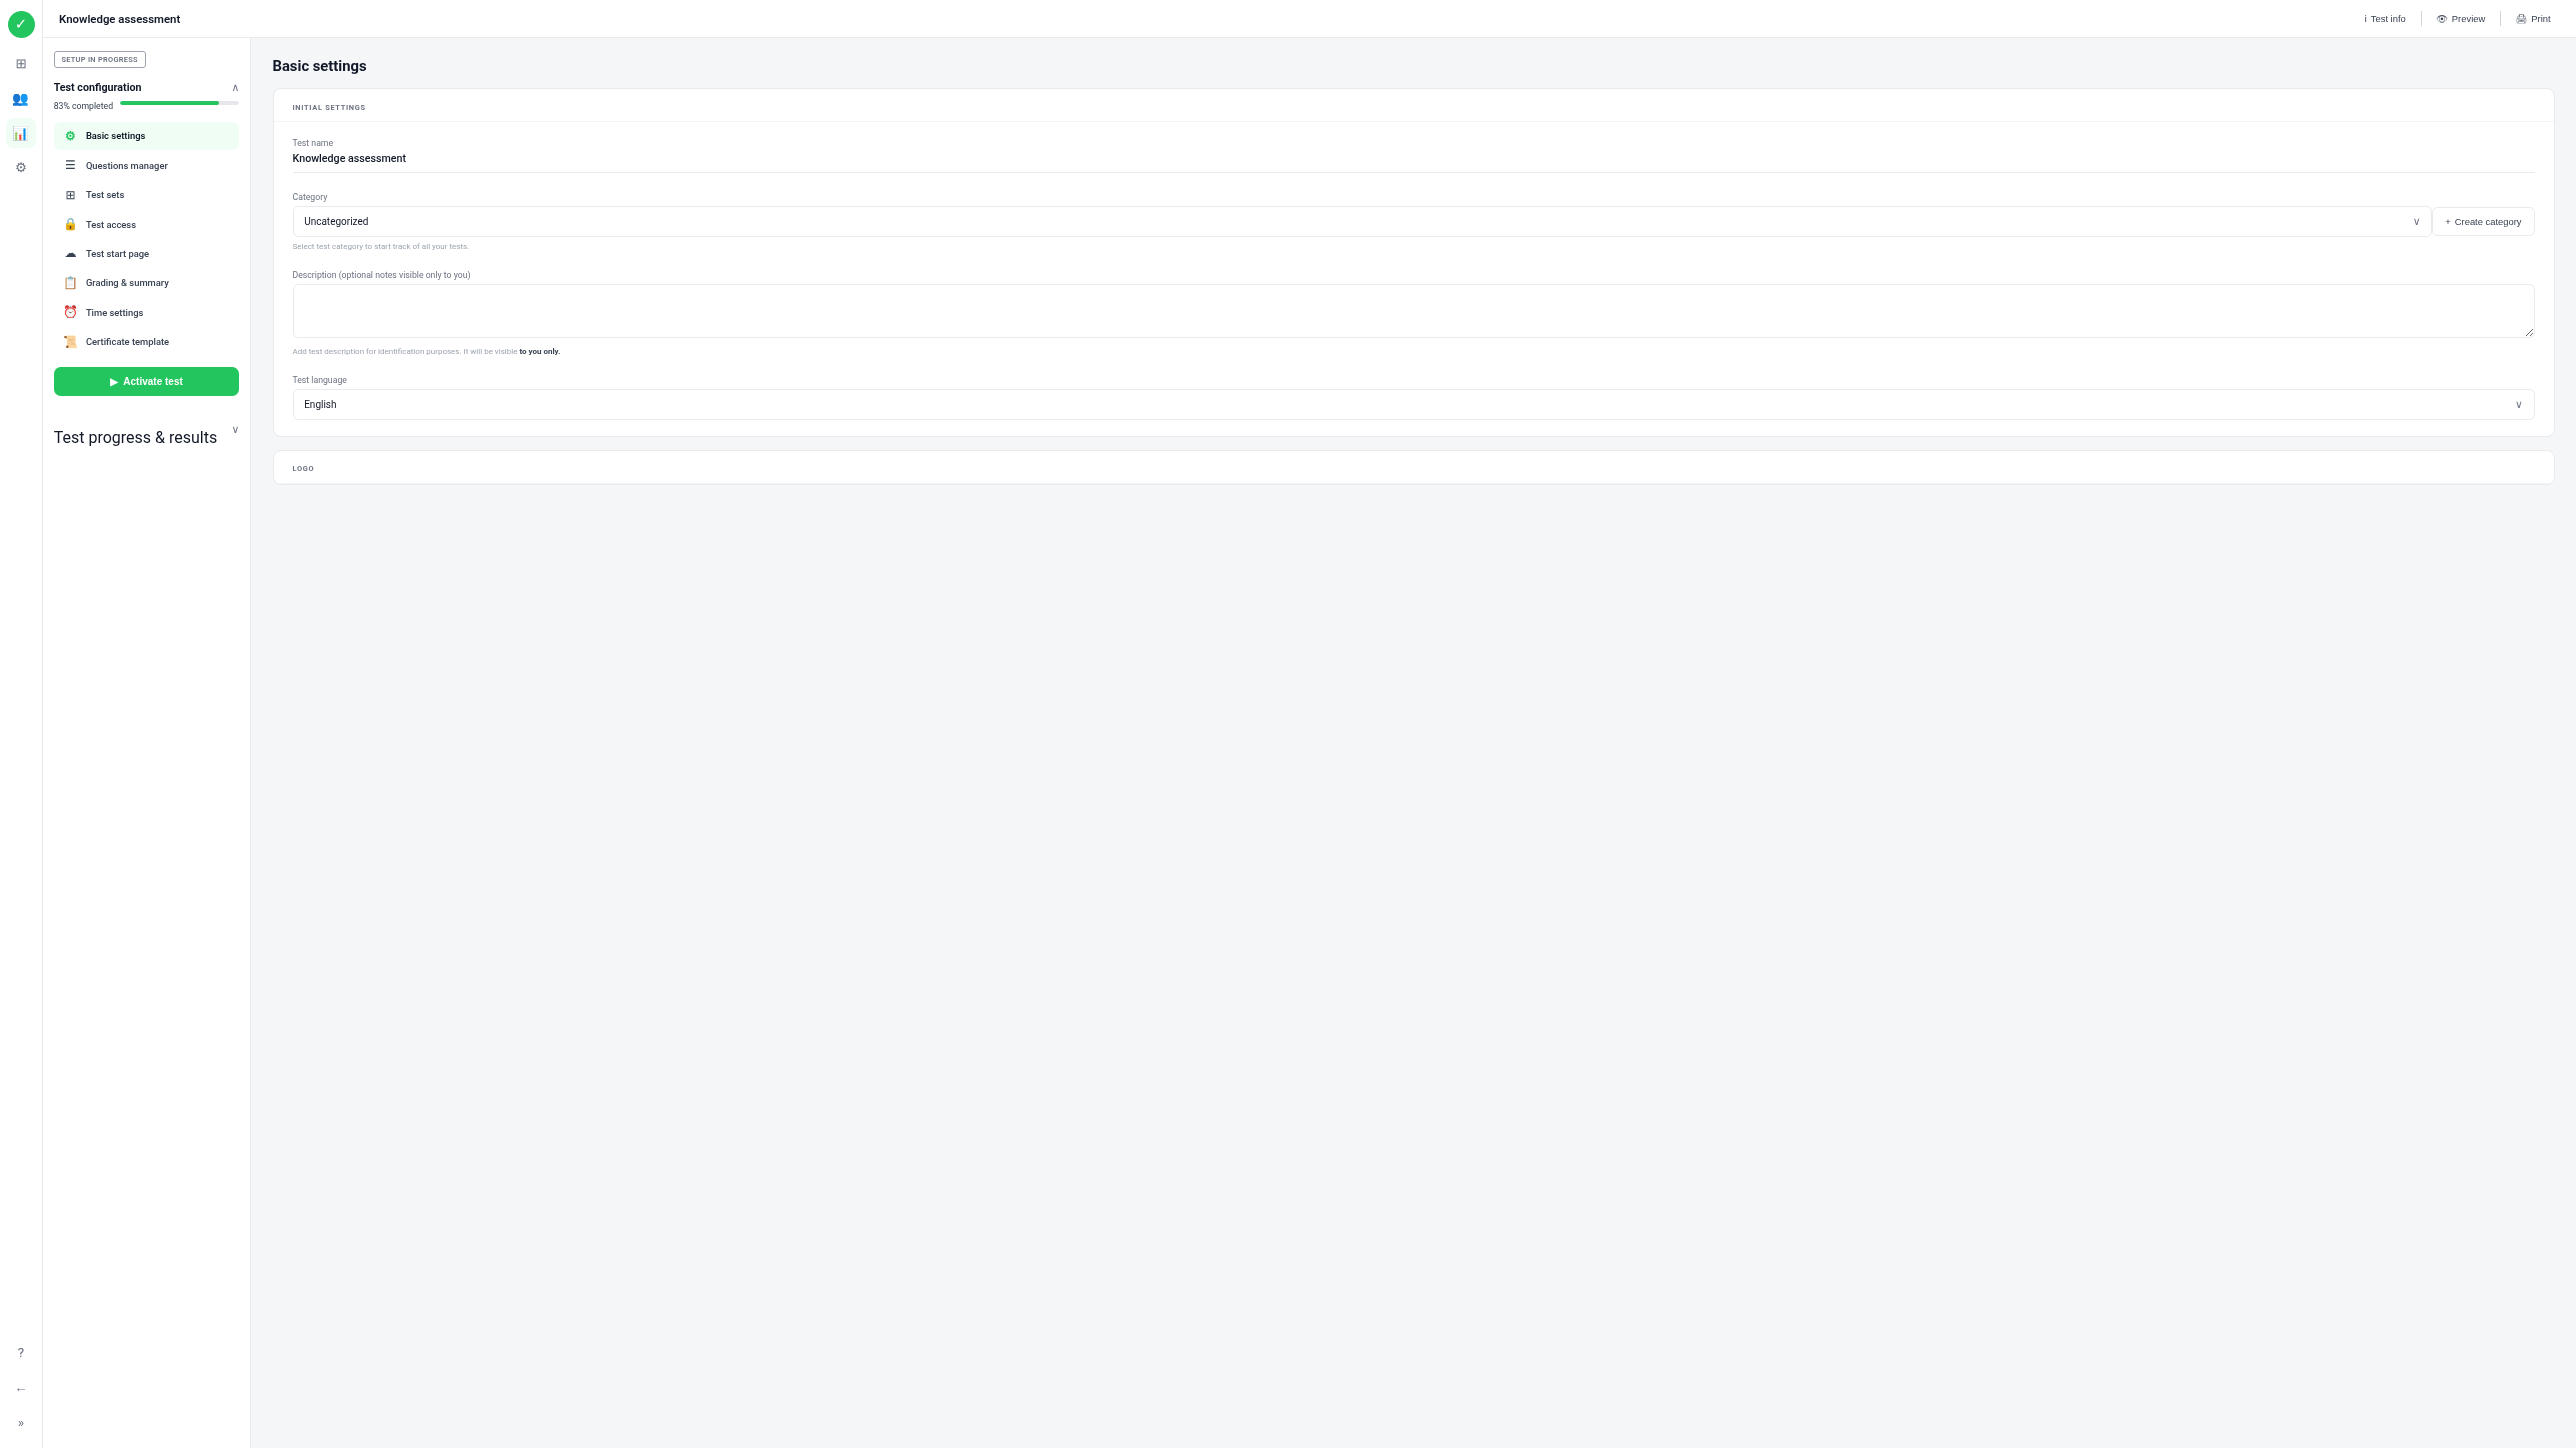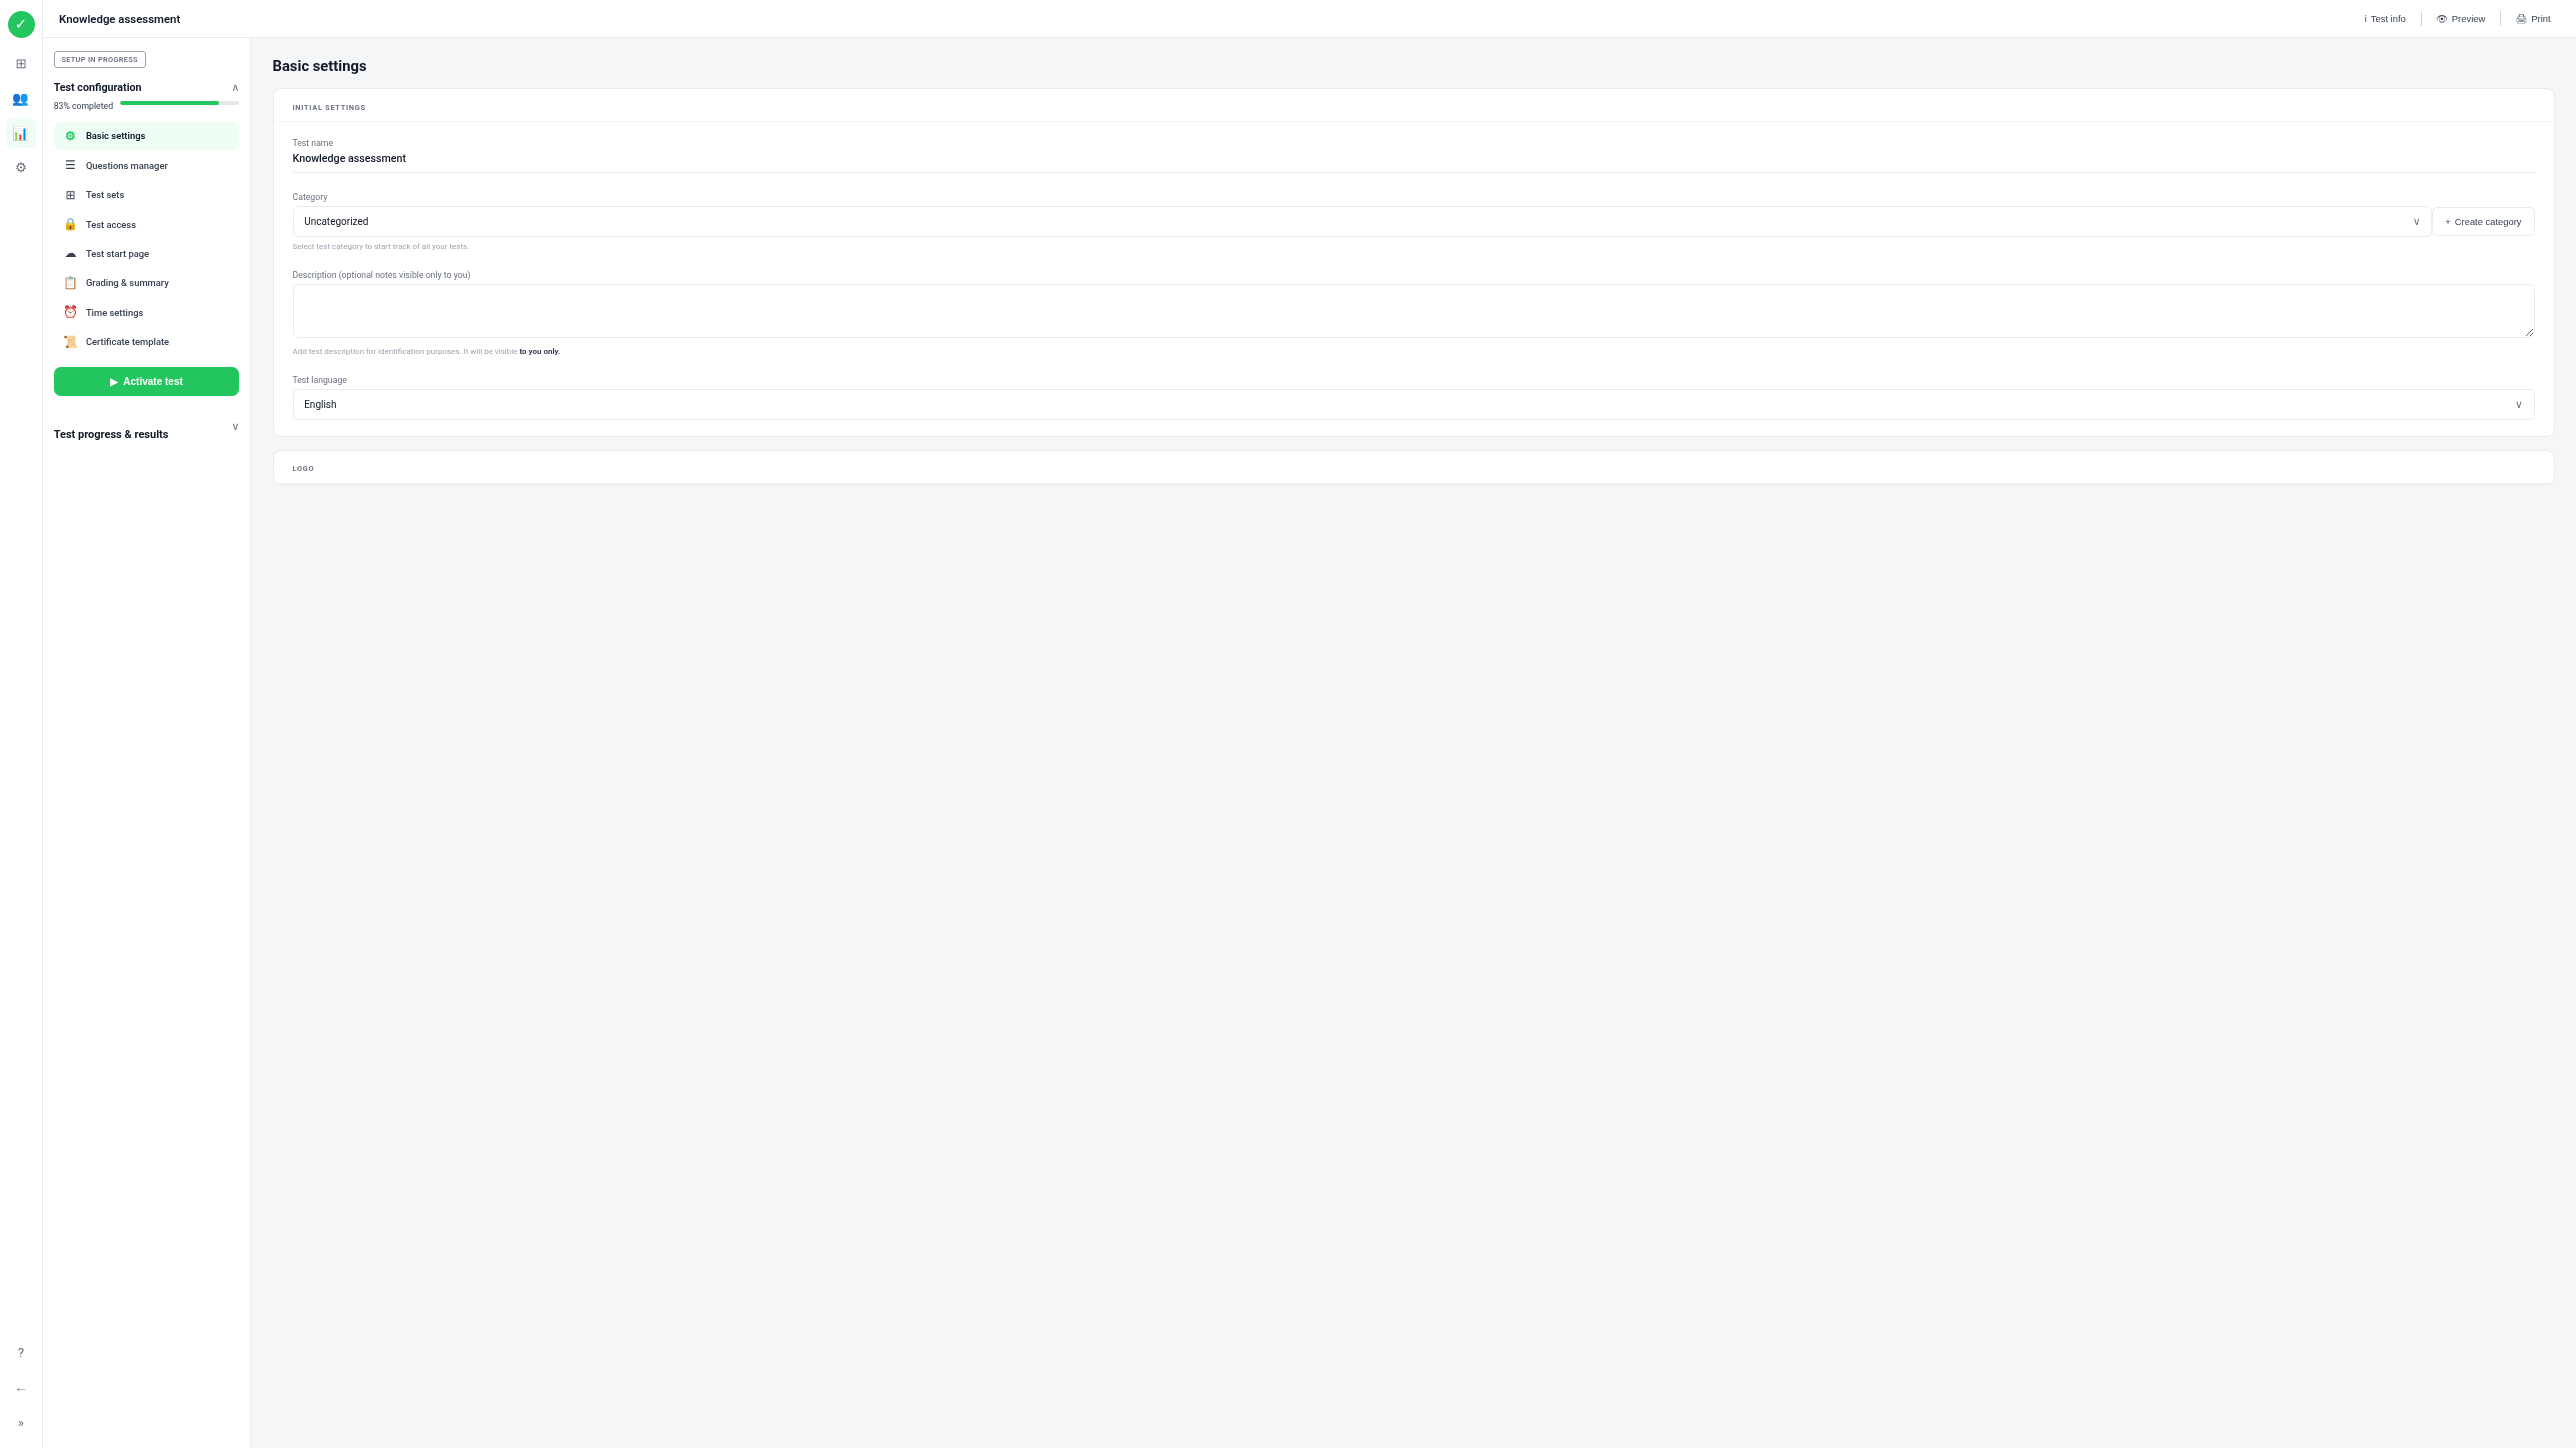--- a/index.html
+++ b/index.html
@@ -201,22 +201,22 @@
       font-weight: 600;
       cursor: pointer;
       display: flex;
       align-items: center;
       justify-content: center;
       gap: 5.4px;
       margin-top: 10.7px;
     }
 
     .section2-title {
-      font-size: 11px;
-      font-weight: 700;
+      font-size: 16px;
+      font-weight: 400;
       color: #111827;
       margin-top: 16px;
     }
 
     
     .main-content {
       flex: 1;
       overflow-y: auto;
       padding: 19px 21.5px;
     }

